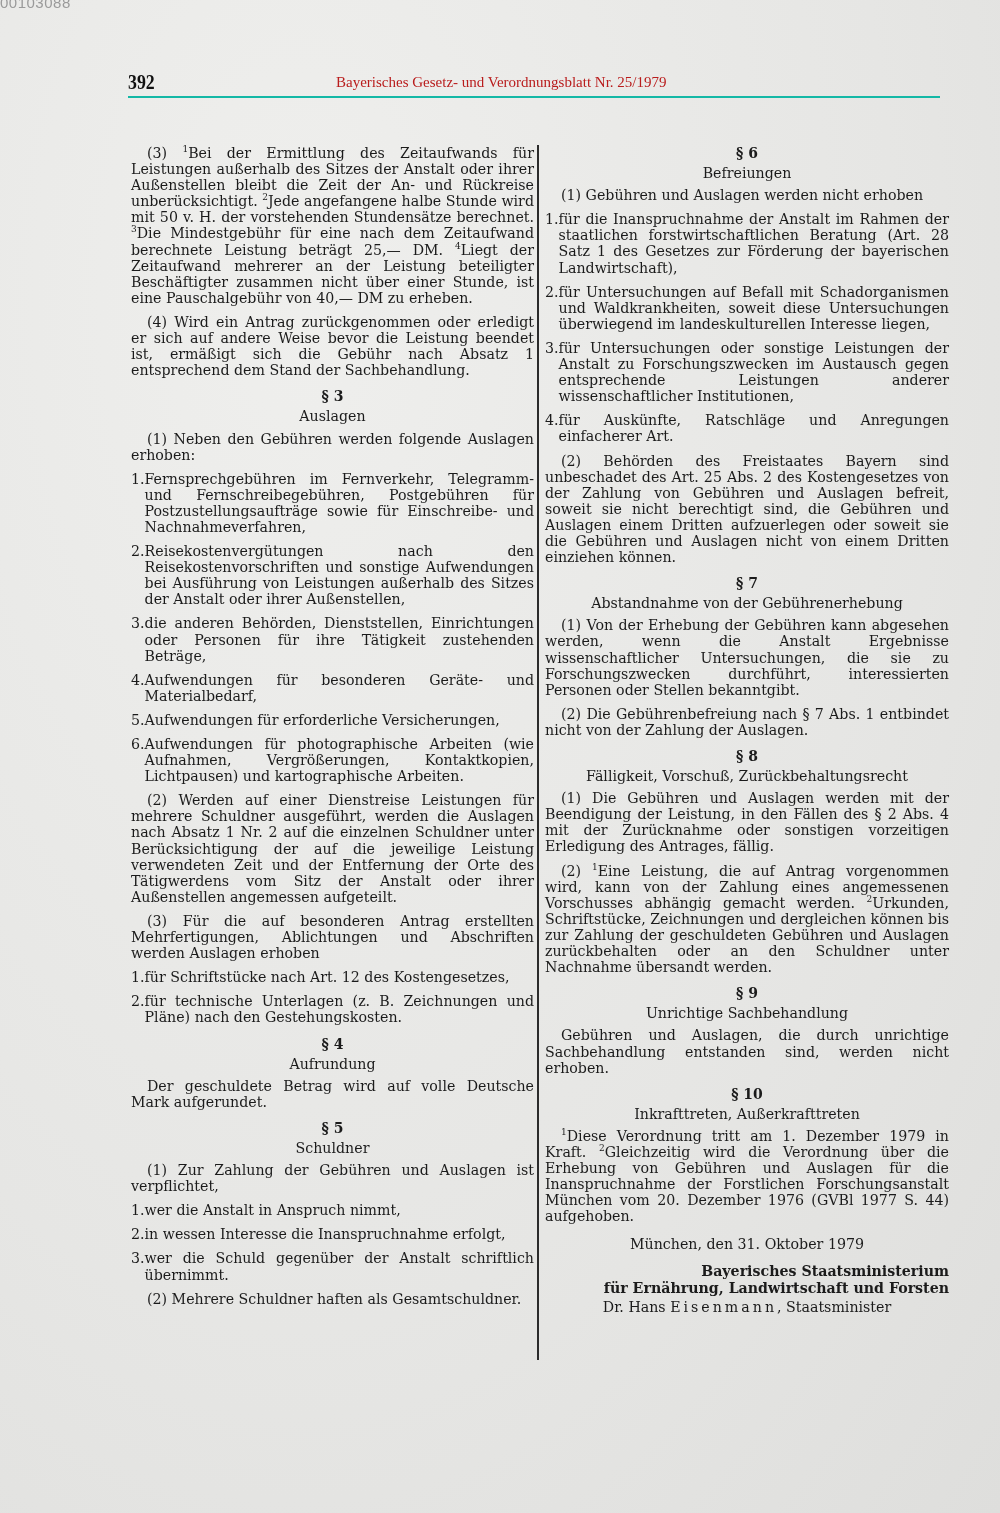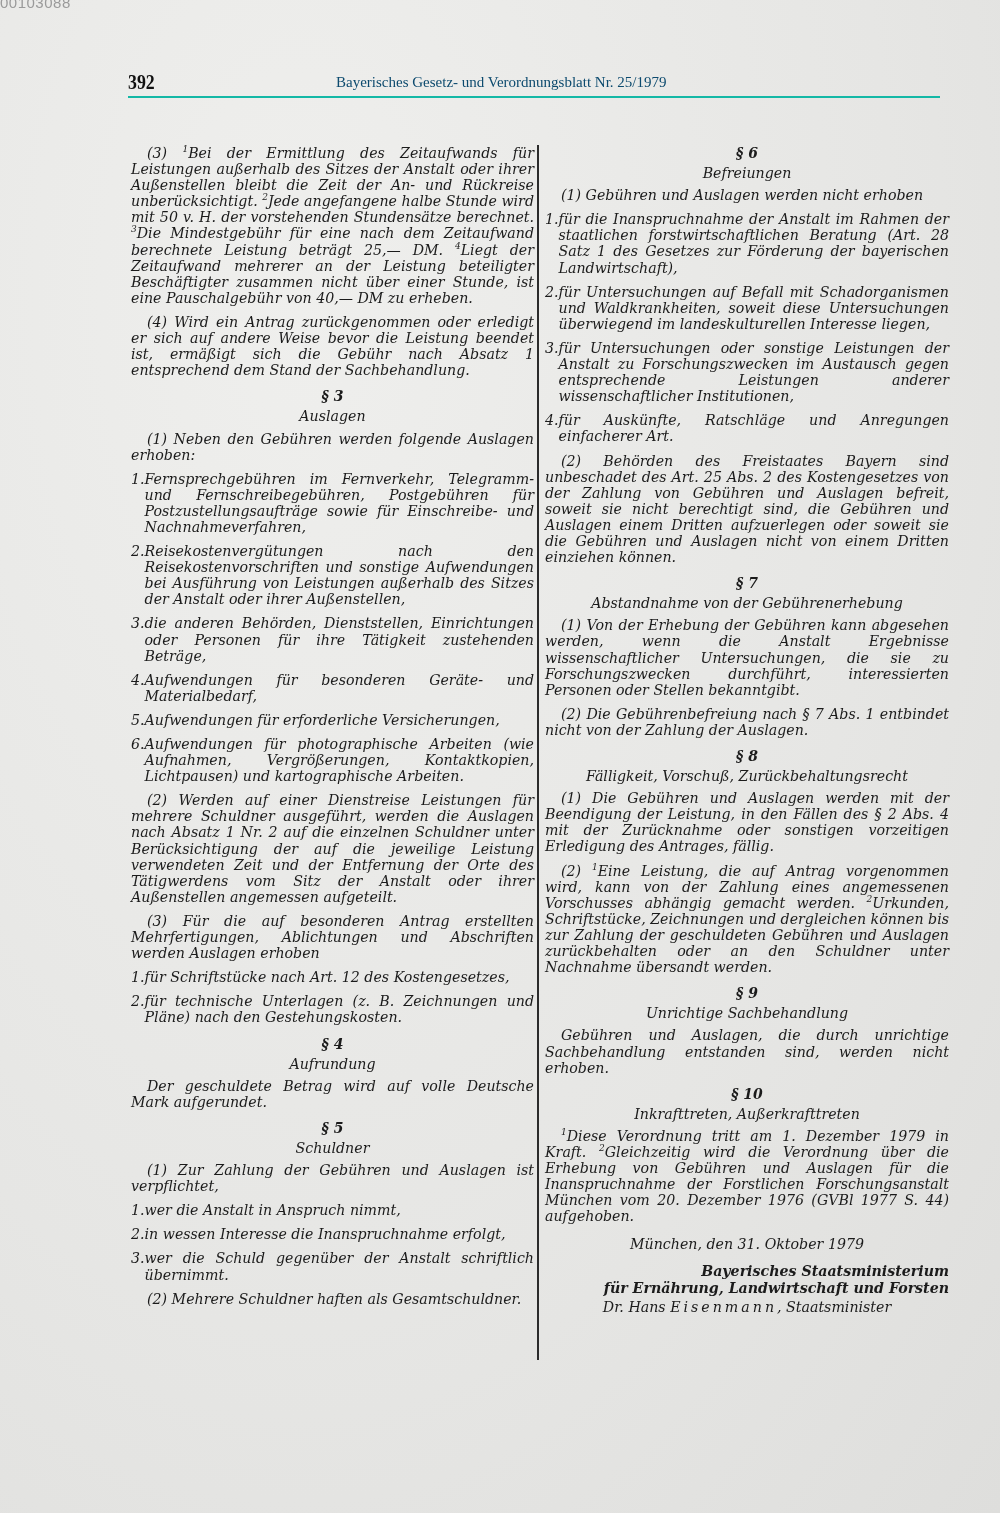--- a/index.html
+++ b/index.html
@@ -18,25 +18,25 @@
     position: absolute; left: 128px; top: 70px; width: 812px; height: 26px;
     border-bottom: 2px solid #14b8a6;
   }
   .page-num {
     position: absolute; left: 0; top: 0;
     font-family: "Liberation Serif", serif; font-weight: bold; font-size: 21px; color: #111;
     transform: scaleX(0.85); transform-origin: left;
   }
   .journal-title {
     position: absolute; left: 208px; top: 4px;
-    font-family: "Liberation Serif", serif; font-size: 15px; color: #0c4a6e;
+    font-family: "Liberation Serif", serif; font-size: 15px; color: #b91c1c;
   }
   .col {
     position: absolute; top: 145px; width: 403px;
-    font-size: 14.2px; line-height: 16.1px; text-align: justify; font-style: italic;
+    font-size: 14.2px; line-height: 16.1px; text-align: justify;
   }
   .col-left { left: 131px; }
   .col-right { left: 545px; width: 404px; }
   .divider {
     position: absolute; left: 537px; top: 145px; width: 2px; height: 1215px; background: #2b2b2b;
   }
   p { margin: 0 0 8px 0; }
   .para { text-indent: 16px; }
   .sec-num { text-align: center; margin: 10px 0 4px 0; font-weight: bold; font-size: 14px; }
   .sec-title { text-align: center; margin: 4px 0 6px 0; }

